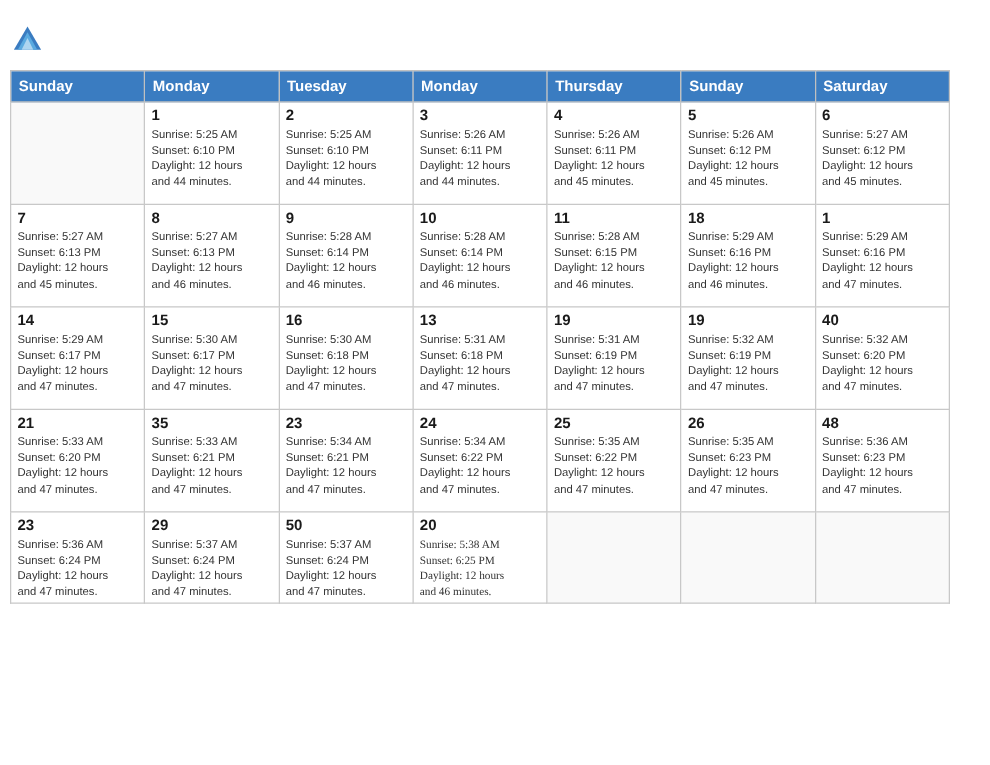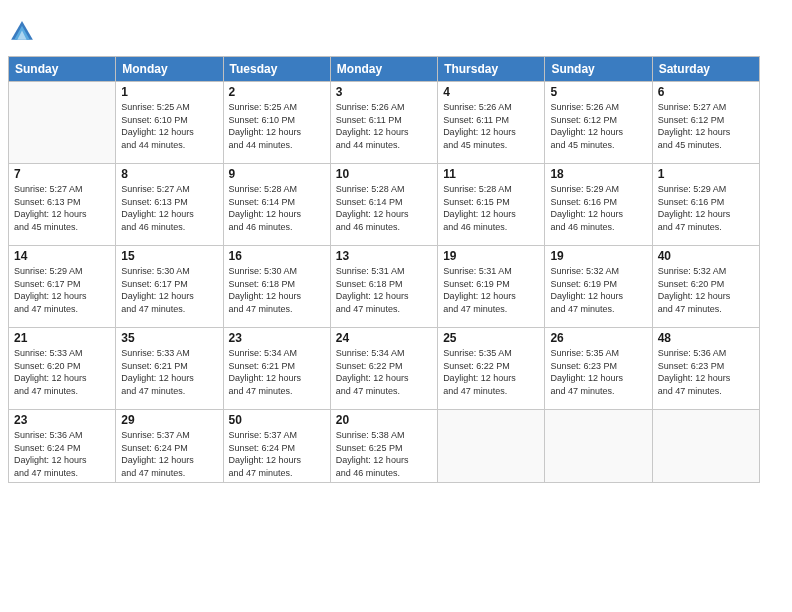--- a/index.html
+++ b/index.html
@@ -343,21 +343,21 @@
           </td>
           <td>
             <span class="day-number">50</span>
             <div class="day-info" style="white-space: pre-line;">Sunrise: 5:37 AM
 Sunset: 6:24 PM
 Daylight: 12 hours
 and 47 minutes.</div>
           </td>
           <td>
             <span class="day-number">20</span>
-            <div class="day-info" style="white-space: pre-line;">Sunrise: 5:38 AM
+            <div class="day-info" style="white-space: pre-line; font-family: Liberation Serif, serif;">Sunrise: 5:38 AM
 Sunset: 6:25 PM
 Daylight: 12 hours
 and 46 minutes.</div>
           </td>
           <td class="empty"></td>
           <td class="empty"></td>
           <td class="empty"></td>
         </tr>
       </tbody>
   </table>

